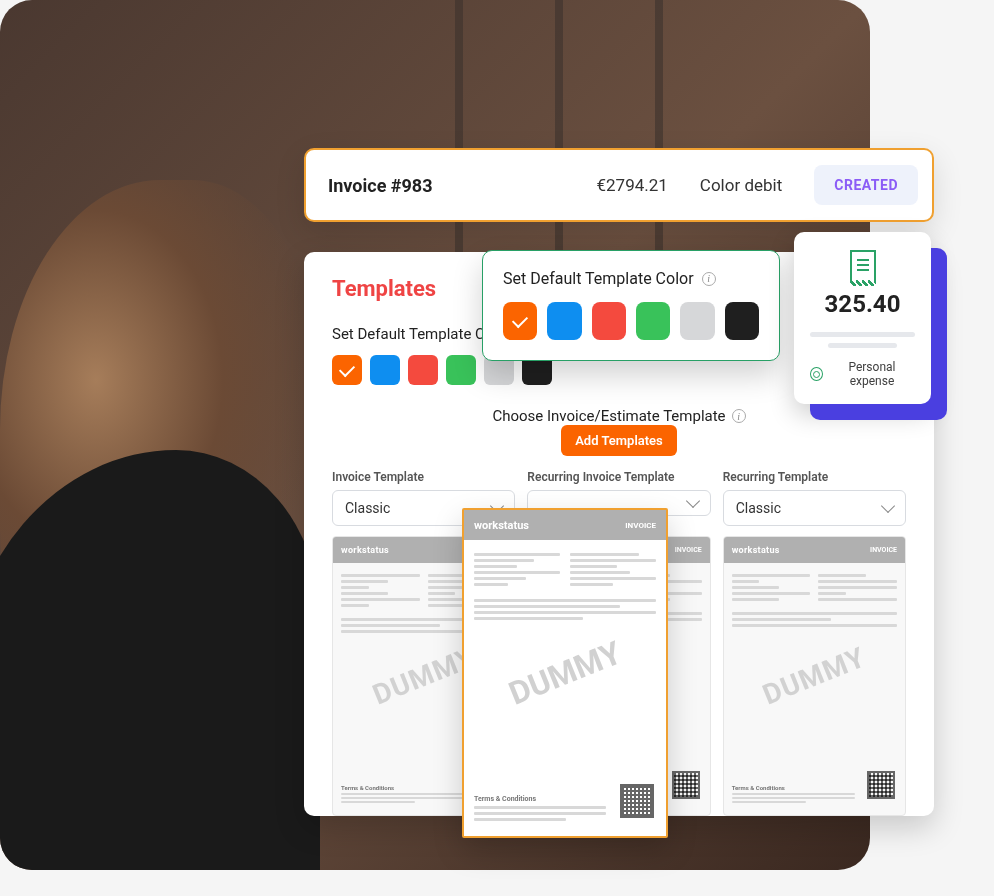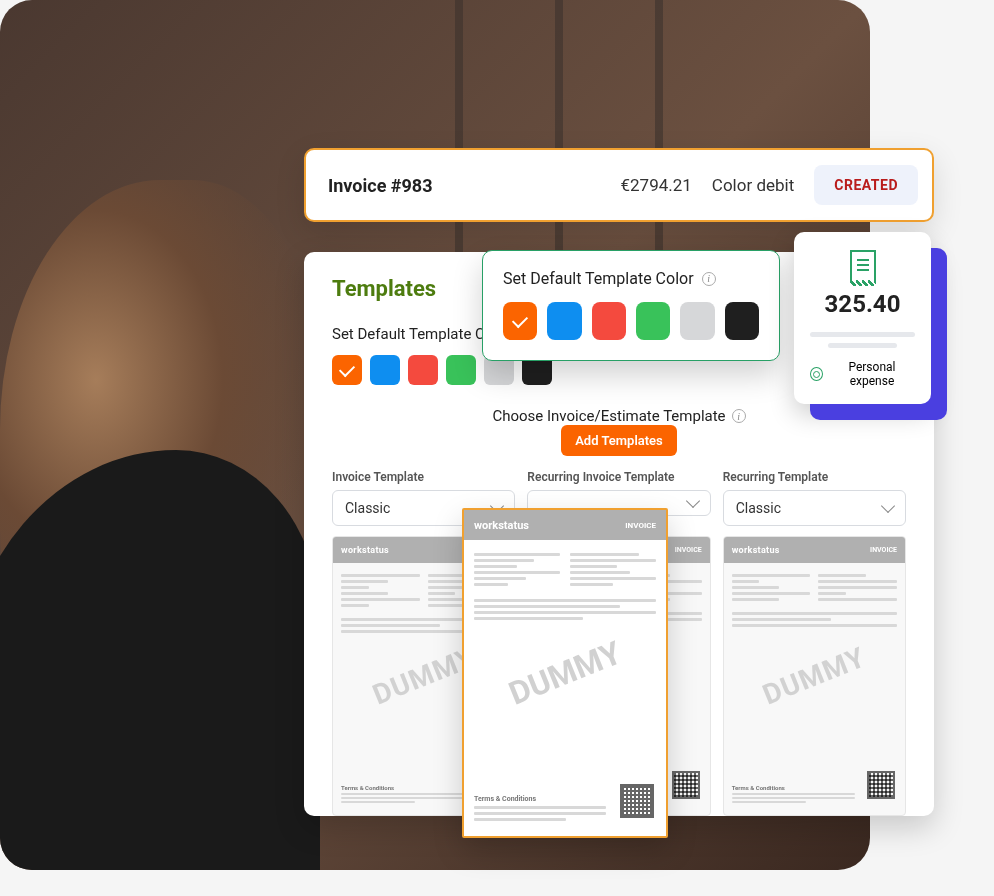--- a/index.html
+++ b/index.html
@@ -49,46 +49,46 @@
       position: absolute;
       top: 148px; left: 304px;
       width: 630px; height: 74px;
       background: #fff;
       border: 2px solid #f0a030;
       border-radius: 10px;
       display: flex;
       align-items: center;
       padding: 0 14px 0 22px;
       box-shadow: 0 10px 30px rgba(0,0,0,0.12);
-      gap: 20px;
+      gap: 32px;
     }
     .invoice-bar .inv-title { font-weight: 700; color: #222; font-size: 18px; flex: 1; }
     .invoice-bar .inv-amount { color: #333; font-size: 17px; }
     .invoice-bar .inv-method { color: #333; font-size: 17px; }
     .invoice-bar .status-pill {
       background: #eef2fb;
-      color: #b91c1c;
+      color: #8b5cf6;
       font-weight: 700;
       font-size: 14px;
       letter-spacing: 0.5px;
       padding: 12px 20px;
       border-radius: 8px;
     }
 
     
     .templates-panel {
       position: absolute;
       top: 252px; left: 304px;
       width: 630px;
       background: #fff;
       border-radius: 10px;
       padding: 24px 28px 0 28px;
       box-shadow: 0 12px 30px rgba(0,0,0,0.18);
     }
-    .templates-panel h2 { font-size: 22px; font-weight: 700; color: #4d7c0f; margin-bottom: 24px; }
+    .templates-panel h2 { font-size: 22px; font-weight: 700; color: #ef4444; margin-bottom: 24px; }
     .section-label { font-size: 15px; color: #222; margin-bottom: 12px; display: flex; align-items: center; gap: 6px; }
     .info-icon {
       width: 14px; height: 14px; border: 1px solid #aaa; border-radius: 50%;
       display: inline-flex; align-items: center; justify-content: center;
       font-size: 10px; color: #888; font-style: italic; font-family: serif;
     }
     .color-row { display: flex; gap: 8px; margin-bottom: 22px; }
     .color-swatch {
       width: 30px; height: 30px; border-radius: 6px;
       display: flex; align-items: center; justify-content: center;
@@ -231,21 +231,21 @@
     }
     .expense-card .receipt-icon::before {
       content: '';
       position: absolute; left: 5px; right: 5px; top: 7px; height: 2px;
       background: #2aa266;
       box-shadow: 0 5px 0 #2aa266, 0 10px 0 #2aa266;
     }
     .expense-card .amount { font-size: 24px; font-weight: 700; color: #222; margin-bottom: 14px; }
     .expense-card .bars .b { height: 5px; background: #e6e8ec; border-radius: 3px; margin: 6px 0; }
     .expense-card .bars .b.s { width: 65%; margin-left: auto; margin-right: auto; }
-    .expense-card .exp-label { display: flex; align-items: center; justify-content: center; gap: 6px; font-size: 12px; color: #000000; margin-top: 12px; }
+    .expense-card .exp-label { display: flex; align-items: center; justify-content: center; gap: 6px; font-size: 12px; color: #404040; margin-top: 12px; }
     .expense-card .user-icon {
       width: 14px; height: 14px; border: 1.5px solid #2aa266; border-radius: 50%;
       display: inline-flex; align-items: center; justify-content: center;
     }
     .expense-card .user-icon::before {
       content: ''; width: 5px; height: 5px; border: 1.5px solid #2aa266; border-radius: 50%;
     }
   </style>
 </head>
 <body>

